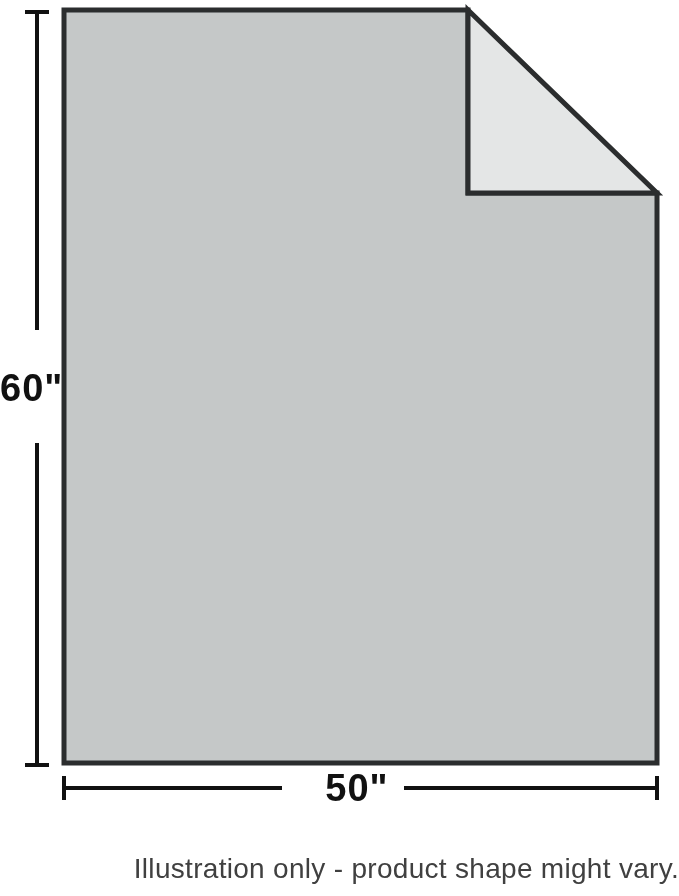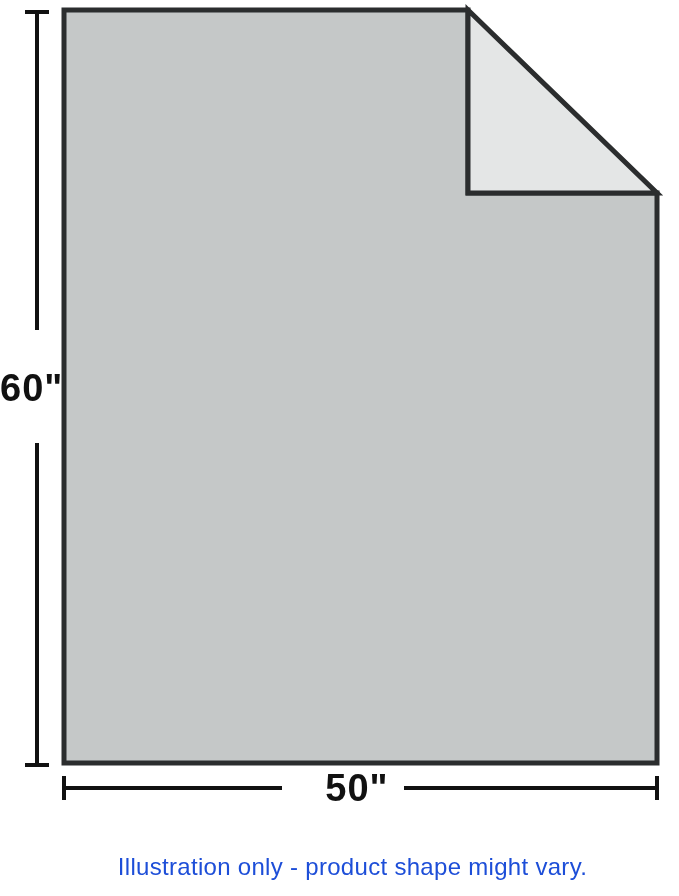--- a/index.html
+++ b/index.html
@@ -53,23 +53,23 @@
     left: 299px;
     top: 769px;
     width: 116px;
     height: 38px;
   }
   .caption {
     position: absolute;
     left: 26px;
     top: 853px;
     width: 653px;
-    text-align: center;
-    color: #1d4ed8;
-    font-size: 24px;
+    text-align: right;
+    color: #404040;
+    font-size: 28px;
     letter-spacing: 0.3px;
     line-height: 1.15;
     white-space: nowrap;
   }
 </style>
 </head>
 <body>
 
 <div class="stage">
 

